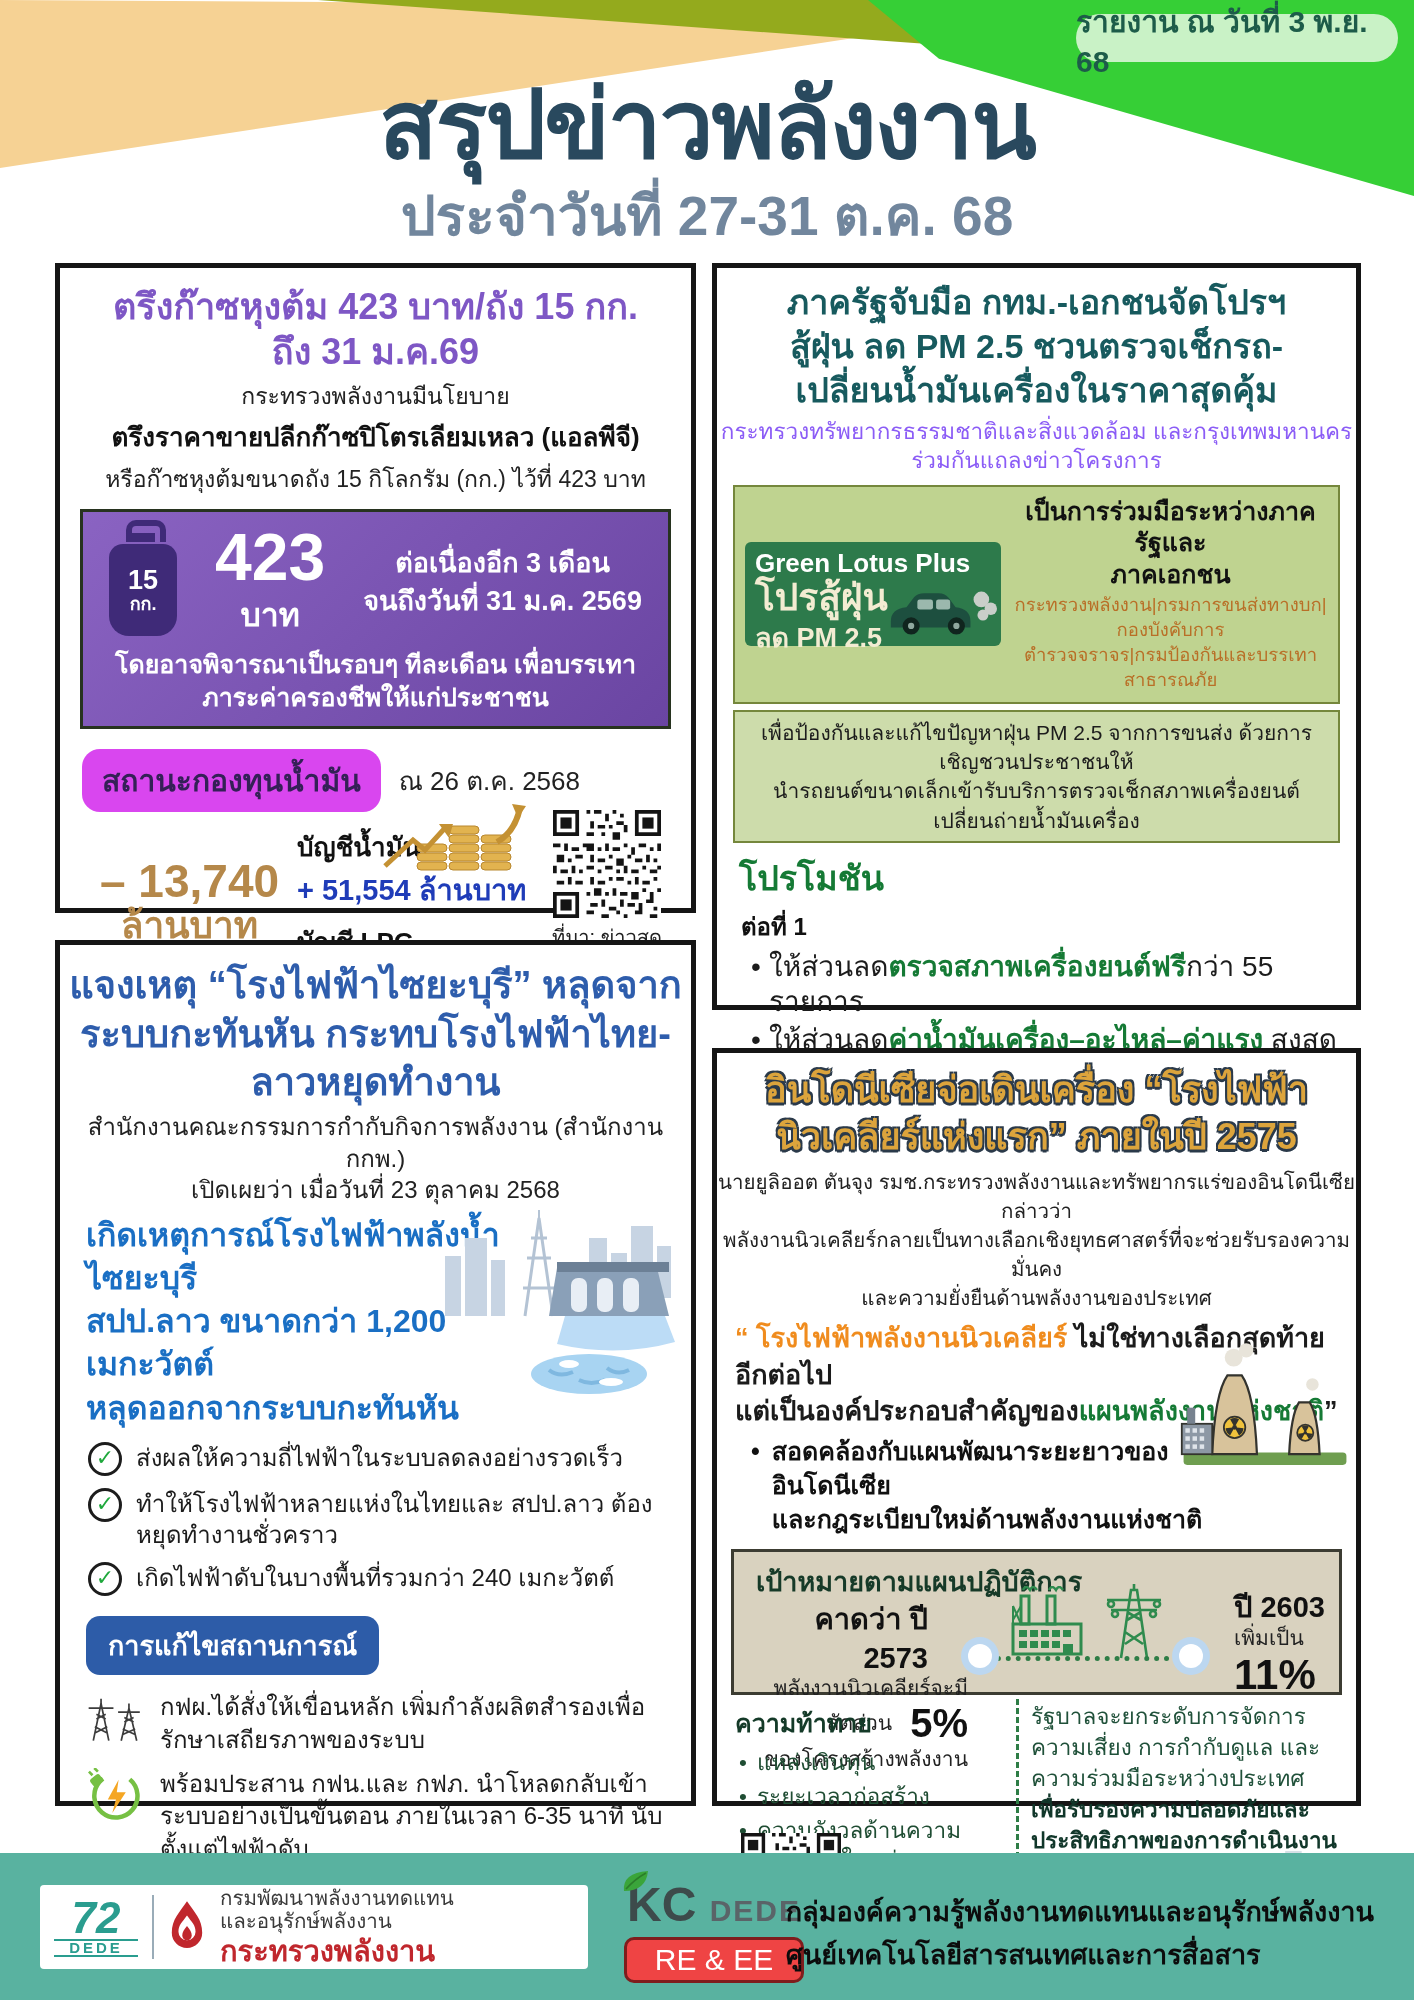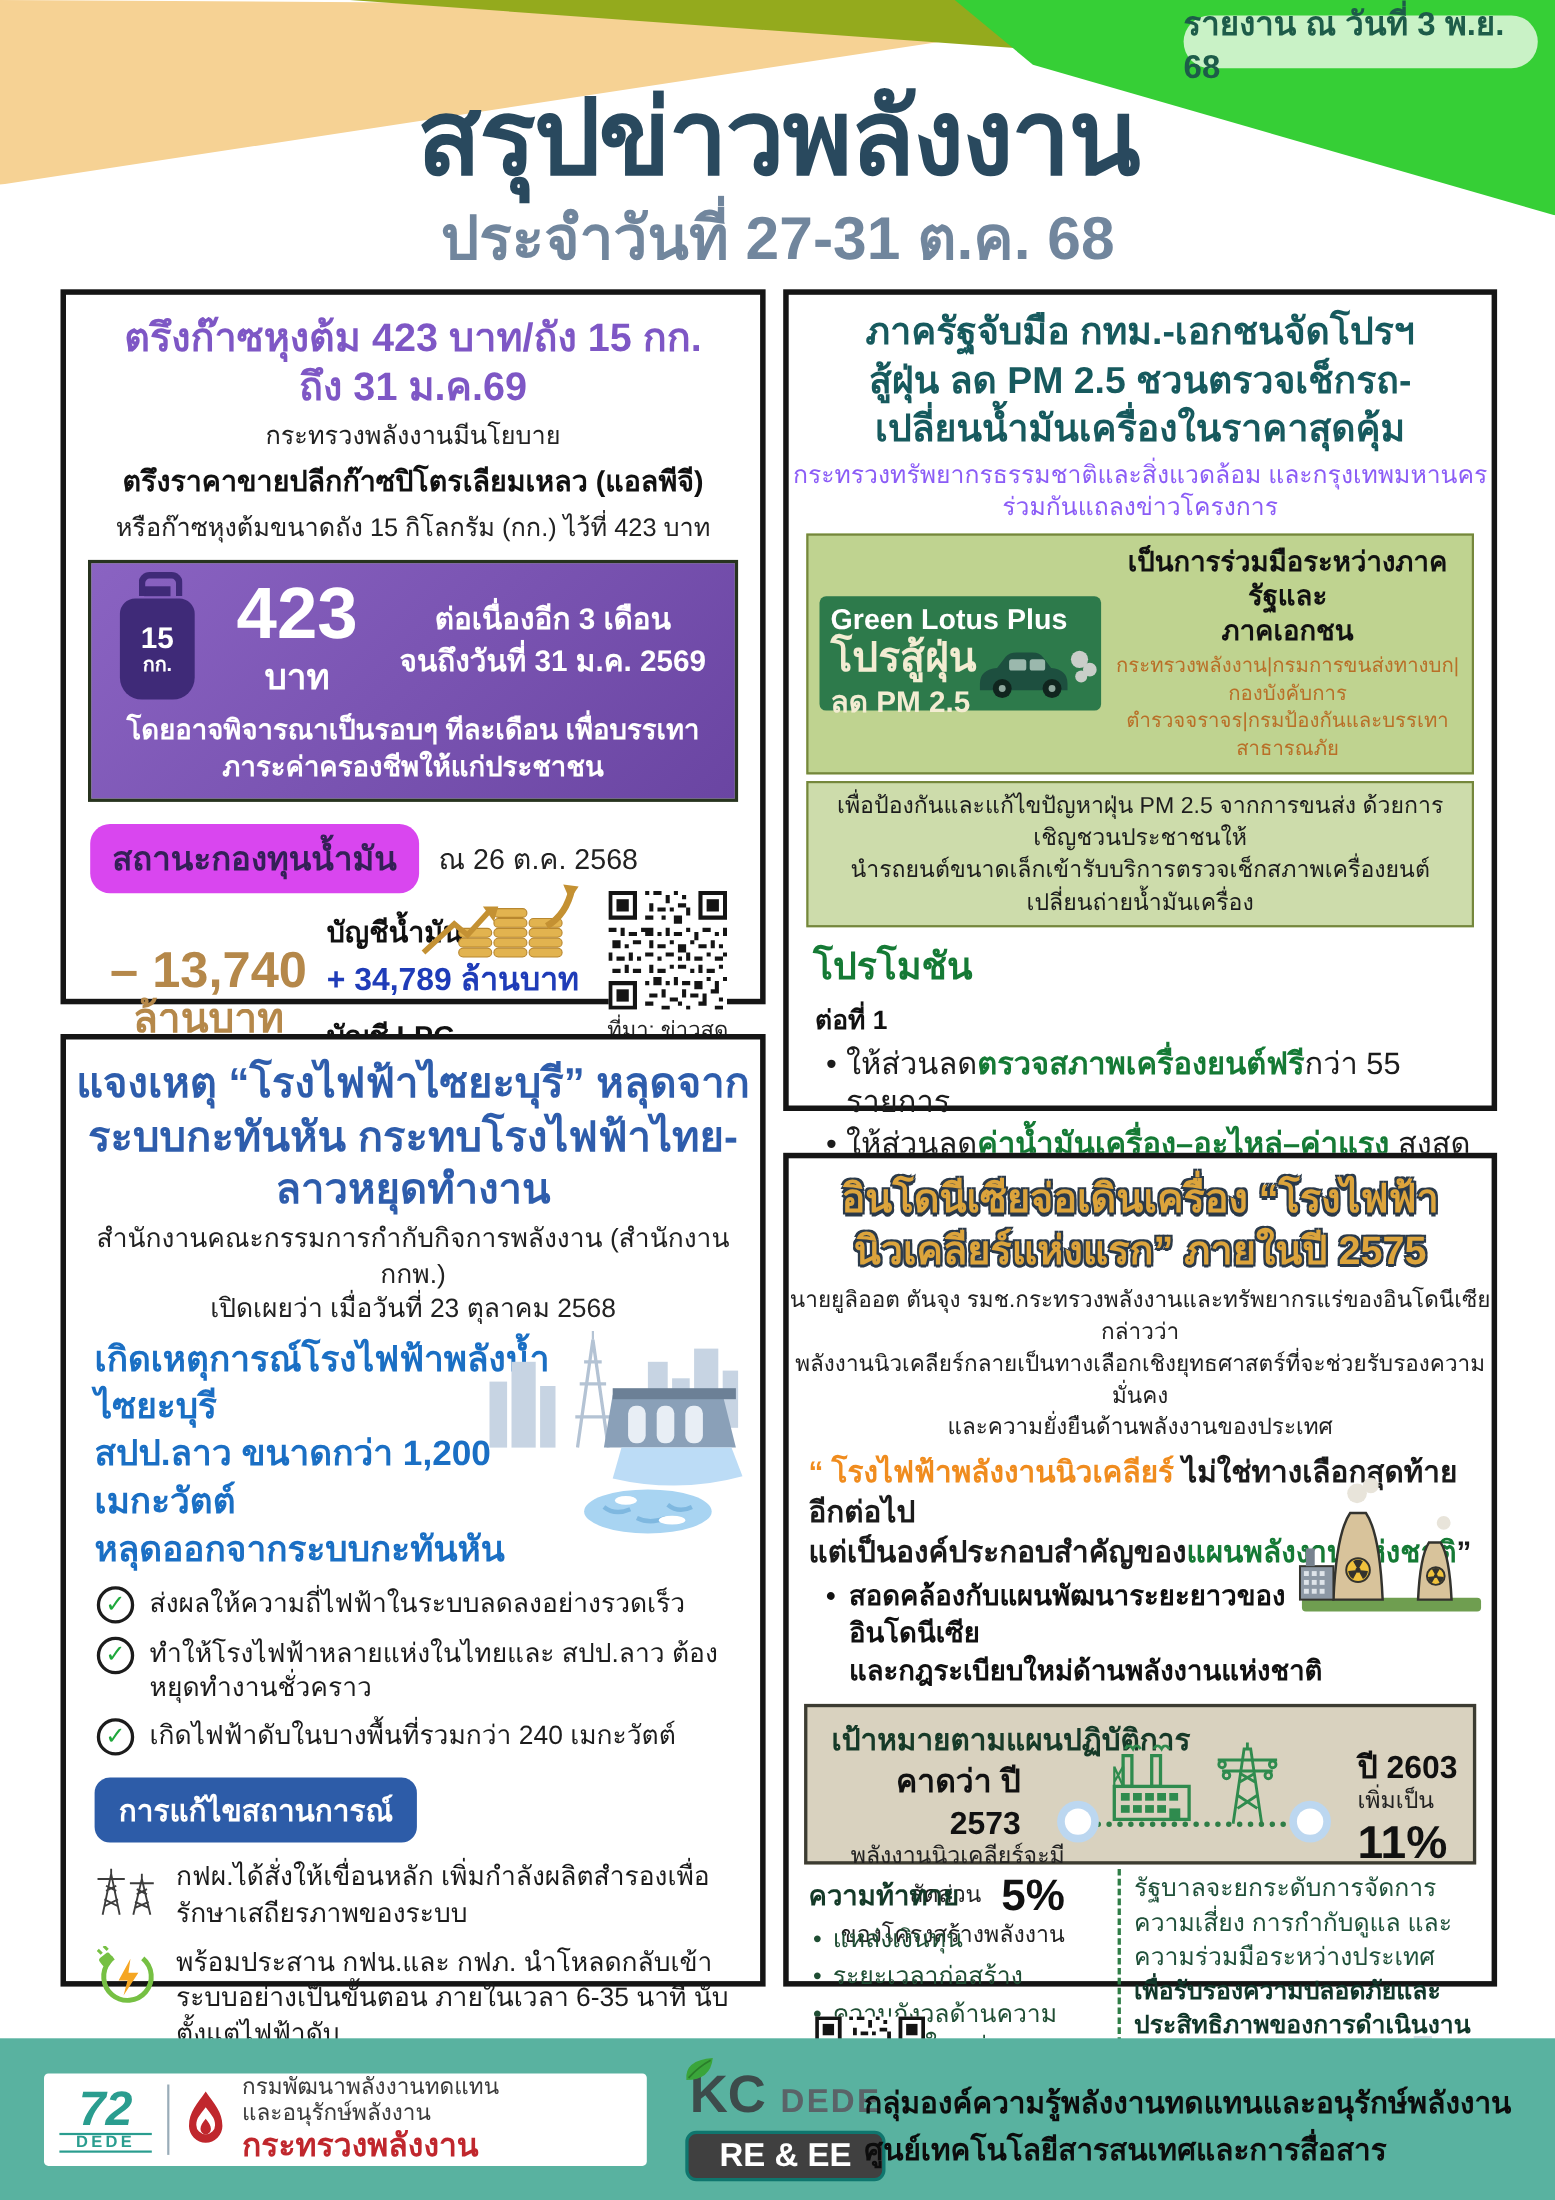--- a/index.html
+++ b/index.html
@@ -145,22 +145,22 @@
   .l72 .n{font-size:44px;font-style:italic;display:block;}
   .l72 .d{font-size:15px;letter-spacing:3px;display:block;border-bottom:2px solid #2a9d8f;border-top:2px solid #2a9d8f;}
   .fdiv{width:2px;height:64px;background:#9aacb8;}
   .ftexts{line-height:1.12;}
   .ft1{font-size:20.5px;color:#3a3a3a;}
   .ft2{font-size:29px;color:#c0272d;font-weight:bold;margin-top:2px;}
   .kc{position:absolute;left:594px;top:28px;width:240px;text-align:center;}
   .kc-top{font-size:48px;font-weight:bold;color:#3d4b4b;position:relative;display:inline-block;line-height:1;}
   .kc-top .leaf{position:absolute;left:-6px;top:-12px;}
   .kc-top .dd{font-size:30px;color:#5a6468;font-weight:bold;letter-spacing:2px;}
-  .ree{margin-top:8px;display:inline-block;background:#404040;color:#fff;font-weight:bold;font-size:30px;
-       padding:3px 28px;border-radius:10px;border:3px solid #0f766e;}
+  .ree{margin-top:8px;display:inline-block;background:#ef4444;color:#fff;font-weight:normal;font-size:30px;
+       padding:3px 28px;border-radius:10px;border:3px solid #7f1d1d;}
   .fright{position:absolute;right:40px;top:38px;text-align:left;color:#0c0c0c;font-weight:bold;font-size:27px;line-height:1.6;}
 </style>
 </head>
 <body>
 
 <svg width="0" height="0" style="position:absolute">
   <defs>
     <symbol id="qr-code" viewBox="0 0 29 29">
       <rect width="29" height="29" fill="#fff"></rect>
       <g fill="#141414">
@@ -217,21 +217,21 @@
       <span class="fundpill">สถานะกองทุนน้ำมัน</span>
       <span class="funddate">ณ 26 ต.ค. 2568</span>
     </div>
     <div class="valrow">
       <div class="total">
         <div class="num">– 13,740</div>
         <div class="unit">ล้านบาท</div>
       </div>
       <div class="accts">
         <div class="lbl">บัญชีน้ำมัน</div>
-        <div class="val">+ 34,789 ล้านบาท</div>
+        <div class="val">+ 51,554 ล้านบาท</div>
         <div class="lbl">บัญชี LPG</div>
         <div class="val">- 41,485 ล้านบาท</div>
       </div>
       <svg class="coins" width="150" height="86" viewBox="0 0 150 86">
         <g fill="#e2b34f" stroke="#b8872f" stroke-width="1">
           <rect x="38" y="62" width="30" height="8" rx="4"></rect>
             <rect x="38" y="53" width="30" height="8" rx="4"></rect>
             <rect x="38" y="44" width="30" height="8" rx="4"></rect>
           <rect x="70" y="62" width="30" height="8" rx="4"></rect>
             <rect x="70" y="53" width="30" height="8" rx="4"></rect>

